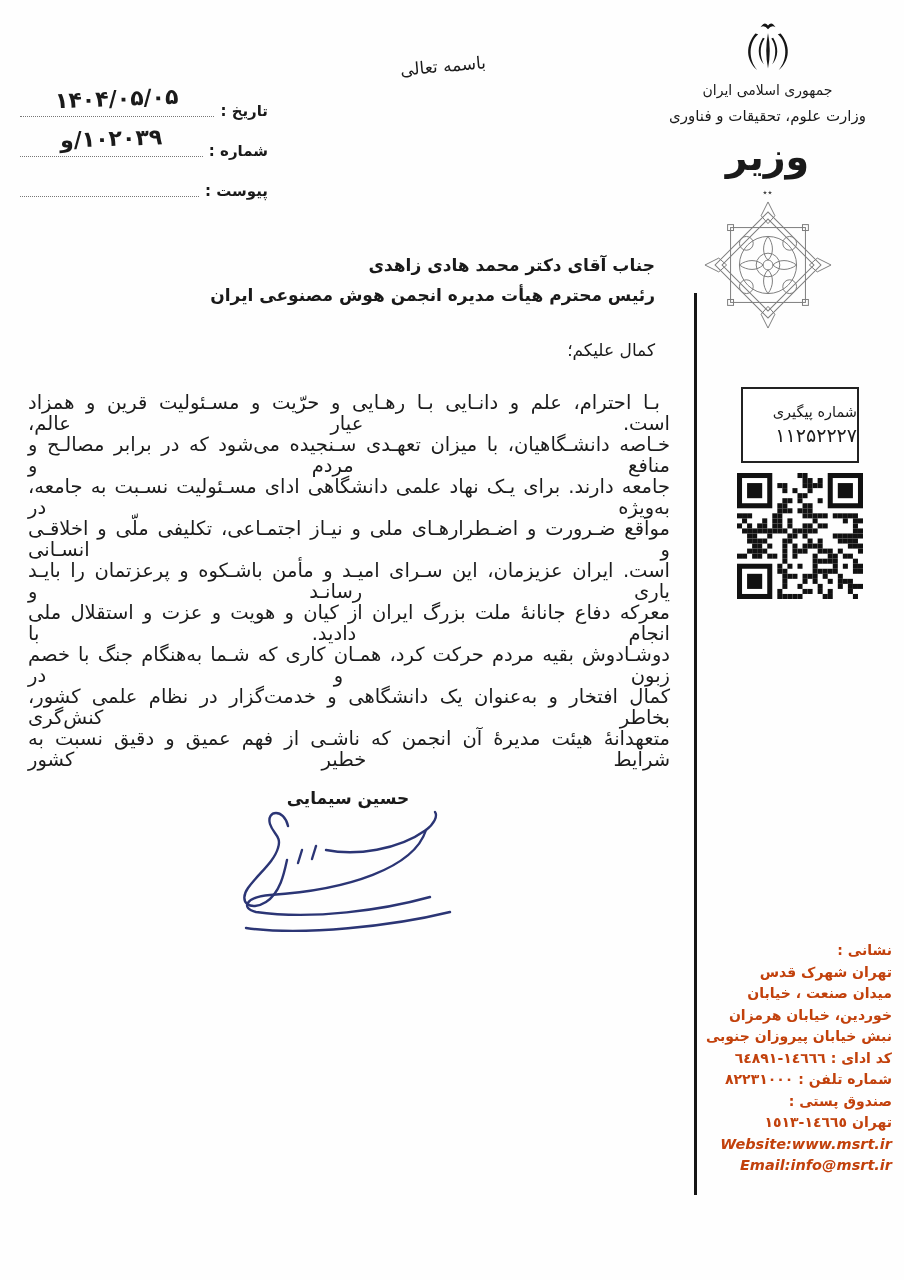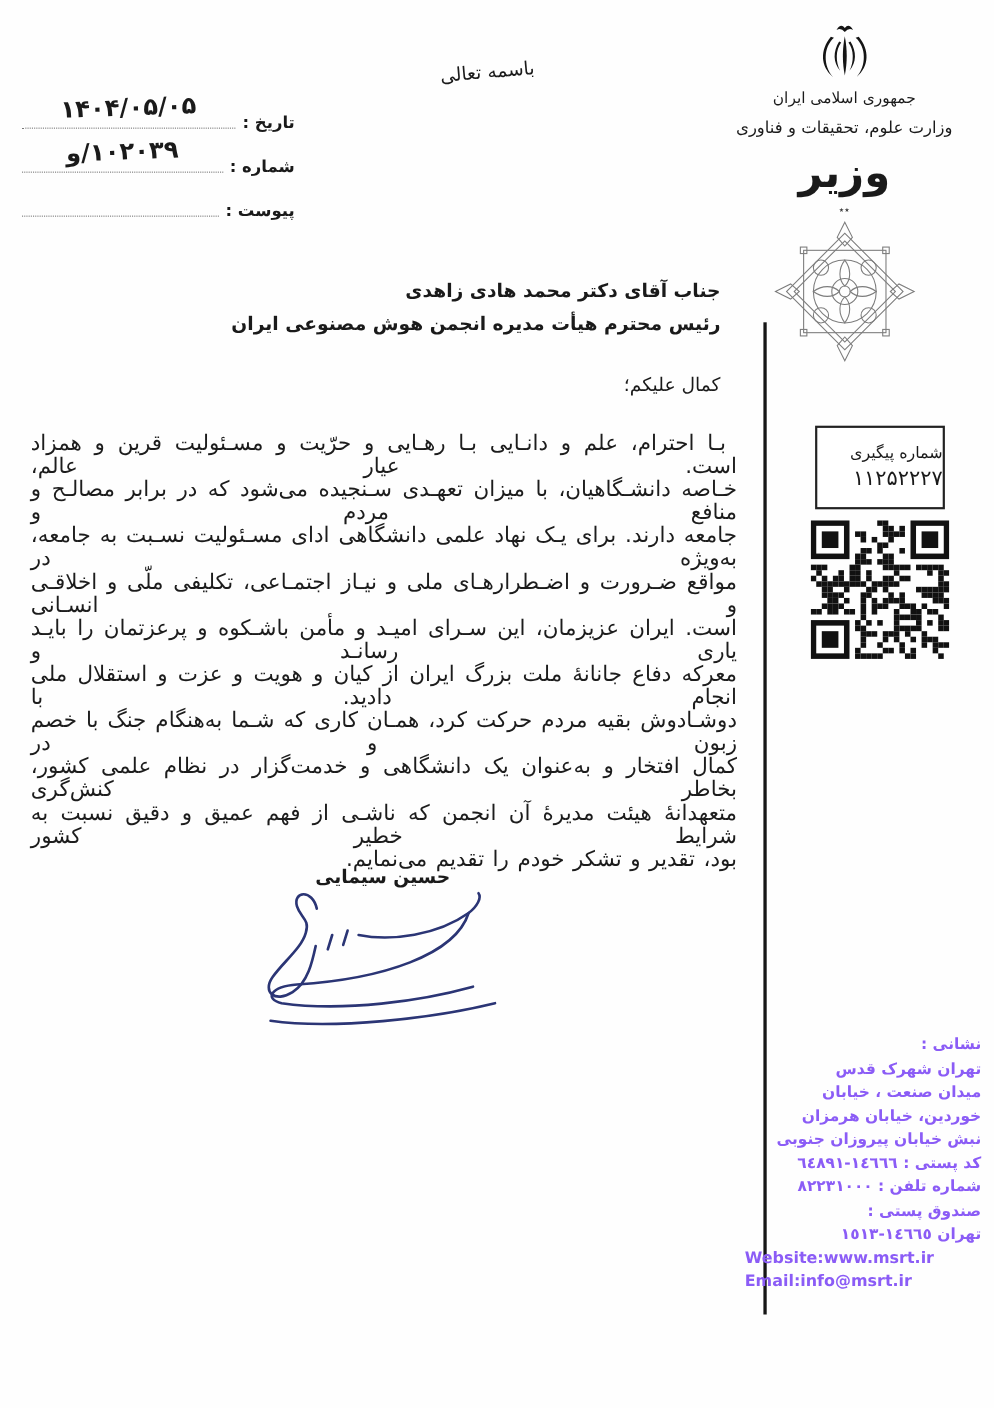--- a/index.html
+++ b/index.html
@@ -50,23 +50,23 @@
   .bline.first{text-indent:10px;}
   .bline.last{text-align:justify;text-align-last:right;}
 
   
   .sig-name{position:absolute;left:238px;top:788px;width:220px;text-align:center;
             font-weight:bold;font-size:17px;direction:rtl;}
   .sig-svg{position:absolute;left:218px;top:800px;}
 
   
   .footer-address{position:absolute;right:12px;top:940px;width:215px;direction:rtl;
-                  text-align:right;font-weight:bold;font-size:14px;line-height:21.5px;color:#8b5cf6;}
+                  text-align:right;font-weight:bold;font-size:14px;line-height:21.5px;color:#c2410c;}
   .num{direction:ltr;unicode-bidi:isolate;}
-  .ltr-line{direction:ltr;text-align:left;font-weight:bold;font-size:14.5px;}
+  .ltr-line{direction:ltr;text-align:right;font-style:italic;font-weight:bold;font-size:14.5px;}
 </style>
 </head>
 <body>
 
 <div class="page">
 
   <div class="bismillah">باسمه تعالی</div>
 
   <div class="meta">
     <div class="meta-row">
@@ -364,41 +364,40 @@
   <div class="body-text">
     <div class="bline first">بـا احترام، علم و دانـایی بـا رهـایی و حرّیت و مسـئولیت قرین و همزاد است. عیار عالم،</div>
     <div class="bline">خـاصه دانشـگاهیان، با میزان تعهـدی سـنجیده می‌شود که در برابر مصالـح و منافع مردم و</div>
     <div class="bline">جامعه دارند. برای یـک نهاد علمی دانشگاهی ادای مسـئولیت نسـبت به جامعه، به‌ویژه در</div>
     <div class="bline">مواقع ضـرورت و اضـطرارهـای ملی و نیـاز اجتمـاعی، تکلیفی ملّی و اخلاقـی و انسـانی</div>
     <div class="bline">است. ایران عزیزمان، این سـرای امیـد و مأمن باشـکوه و پرعزتمان را بایـد یاری رسانـد و</div>
     <div class="bline">معرکه دفاع جانانهٔ ملت بزرگ ایران از کیان و هویت و عزت و استقلال ملی انجام دادید. با</div>
     <div class="bline">دوشـادوش بقیه مردم حرکت کرد، همـان کاری که شـما به‌هنگام جنگ با خصم زبون و در</div>
     <div class="bline">کمال افتخار و به‌عنوان یک دانشگاهی و خدمت‌گزار در نظام علمی کشور، بخاطر کنش‌گری</div>
     <div class="bline">متعهدانهٔ هیئت مدیرهٔ آن انجمن که ناشـی از فهم عمیق و دقیق نسبت به شرایط خطیر کشور</div>
-    <div class="bline last">بود، تقدیر و تشکر خودم را تقدیم می‌نمایم.</div>
   </div>
 
   <div class="sig-name">حسین سیمایی</div>
   <svg class="sig-svg" width="250" height="140" viewBox="0 0 250 140" fill="none" stroke="#2b3575" stroke-width="2.4" stroke-linecap="round">
     <path d="M70,26 C66,8 48,10 52,24 C55,34 64,36 60,48 C56,62 40,74 30,88 C20,102 32,112 48,102 C62,93 66,74 69,60"></path>
     <path d="M84,50 l-4,13"></path>
     <path d="M98,46 l-4,13"></path>
     <path d="M108,50 C138,56 180,50 208,30 C216,24 220,16 217,12"></path>
     <path d="M208,30 C196,68 130,90 52,95 C28,97 22,108 38,112 C95,120 165,110 212,97"></path>
     <path d="M28,128 C85,136 175,126 232,112"></path>
   </svg>
 
   <div class="footer-address">
     <div>نشانی :</div>
     <div>تهران شهرک قدس</div>
     <div>میدان صنعت ، خیابان</div>
     <div>خوردین، خیابان هرمزان</div>
     <div>نبش خیابان پیروزان جنوبی</div>
     <div>
-      <span>کد پستی :</span>
+      <span>کد ادای :</span>
       <span class="num">١٤٦٦٦-٦٤٨٩١</span>
     </div>
     <div>
       <span>شماره تلفن :</span>
       <span class="num">٨٢٢٣١٠٠٠</span>
     </div>
     <div>صندوق پستی :</div>
     <div>
       <span>تهران</span>
       <span class="num">١٤٦٦٥-١٥١٣</span>

